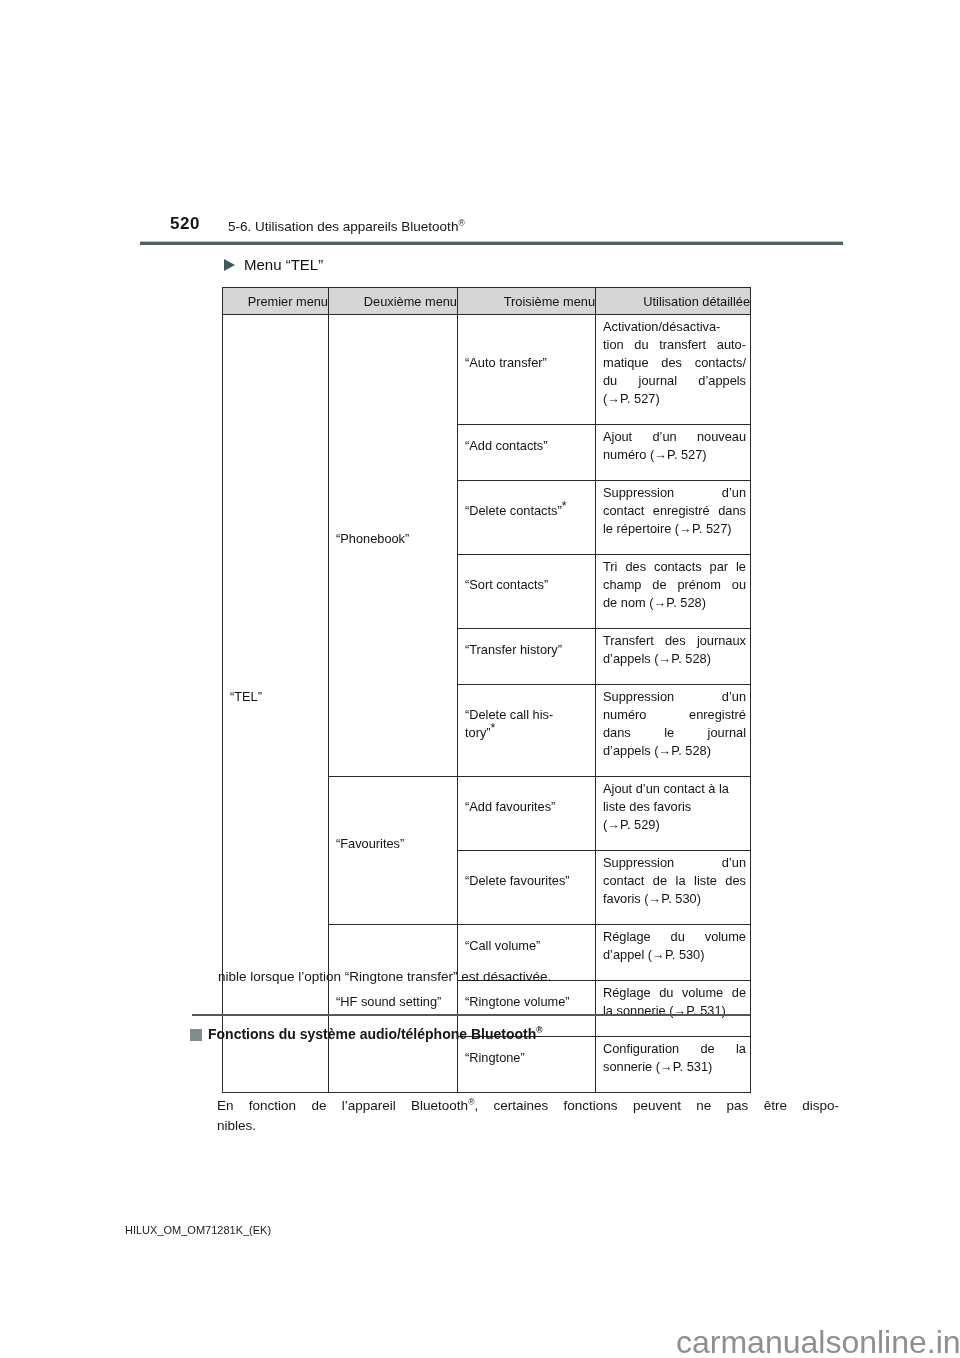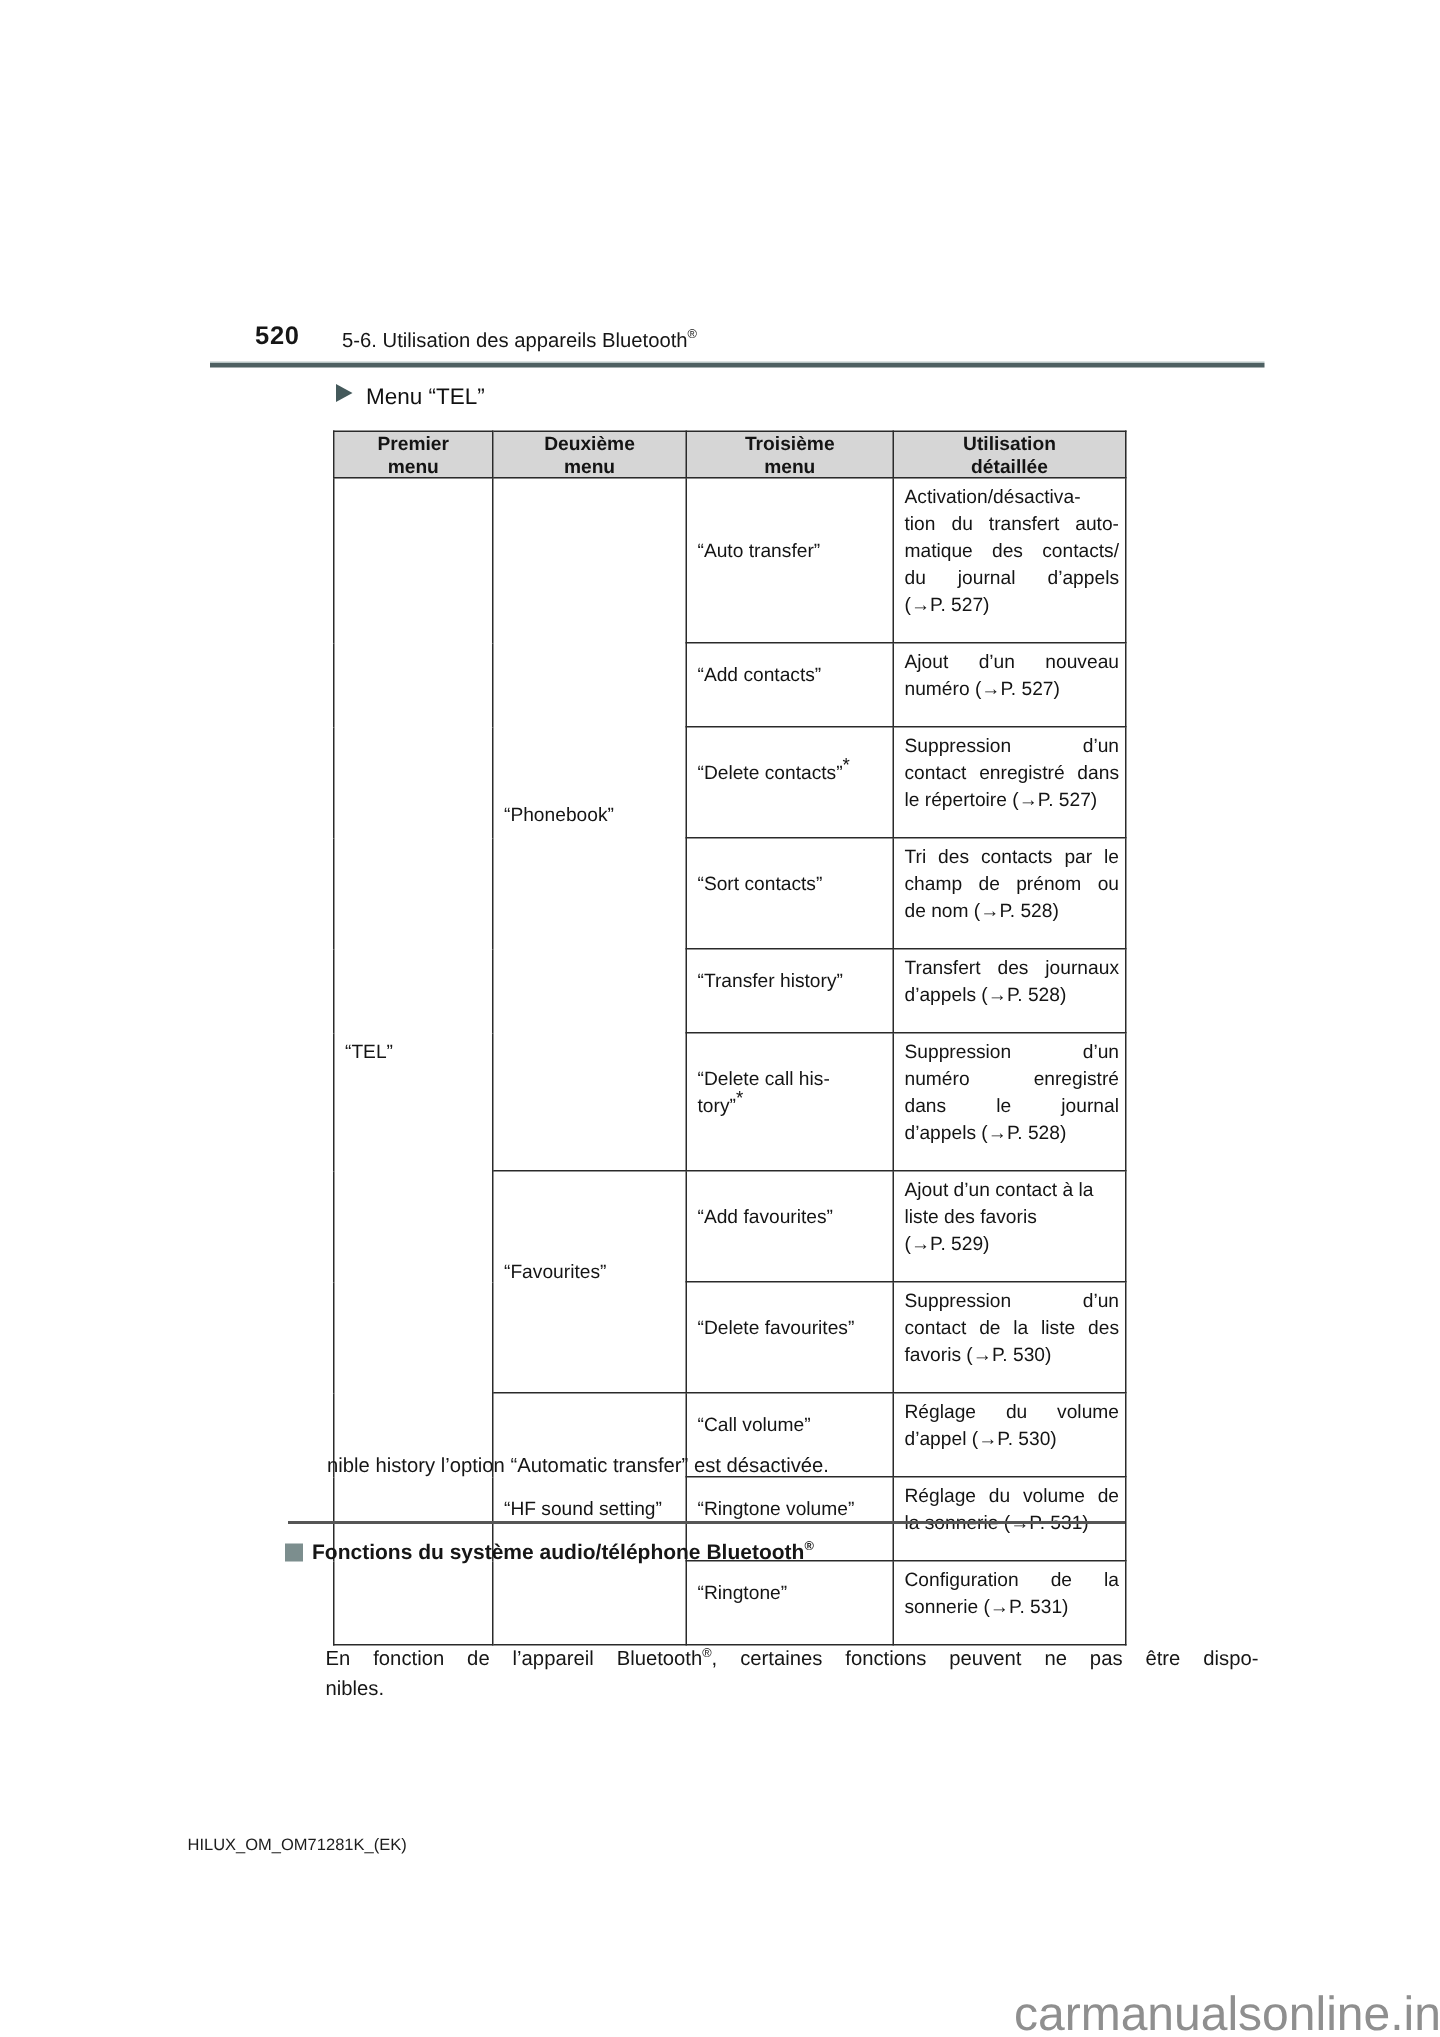--- a/index.html
+++ b/index.html
@@ -8,28 +8,28 @@
     font-family:"Liberation Sans","DejaVu Sans",sans-serif;color:#161616;
     overflow:hidden;
   }
   
   .page-number{position:absolute;left:170px;top:214px;font-size:17px;font-weight:bold;letter-spacing:.5px;}
   .section-title{position:absolute;left:228px;top:219px;font-size:13.5px;}
   sup.reg{font-size:8.5px;vertical-align:super;line-height:0;}
   .top-rule{position:absolute;left:140px;top:241px;width:703px;height:4px;
     background:linear-gradient(to bottom,#b7c4c4 30%,#4e6062 30%);}
   
-  .menu-row{position:absolute;left:224px;top:256px;display:flex;align-items:flex-start;}
+  .menu-row{position:absolute;left:224px;top:256px;display:flex;align-items:center;}
   .tri{width:0;height:0;border-left:11px solid #44595b;border-top:6.5px solid transparent;border-bottom:6.5px solid transparent;margin-right:9px;}
   .menu-heading{font-size:15px;color:#111;}
   
   table.tel{position:absolute;left:222px;top:287px;border-collapse:collapse;table-layout:fixed;width:528px;}
   table.tel th{
-    background:#d6d6d6;border:1px solid #2a2a2a;font-weight:bold;font-size:12.8px;
-    text-align:center;height:26px;padding:0 20px;color:#141414;
+    background:#d6d6d6;border:1px solid #2a2a2a;font-weight:normal;font-size:12.8px;
+    text-align:right;height:26px;padding:0 0;color:#141414;
   }
   table.tel td{
     border:1px solid #2a2a2a;font-size:12.8px;line-height:18px;vertical-align:middle;
     padding:3px 4px 16px 7px;color:#141414;
   }
   td.pl, span.lines{white-space:pre-line;}
   .jl{text-align:justify;text-align-last:justify;}
   sup.star{font-size:12.5px;vertical-align:super;line-height:0;}
   
   .footnote{position:absolute;left:202px;top:968px;width:618px;font-size:13.5px;line-height:17px;}
@@ -160,21 +160,21 @@
       <td class="pl">“Ringtone”</td>
       <td>
           <div class="jl">Configuration de la</div>
           <div>sonnerie (→P. 531)</div>
         </td>
     </tr>
   </tbody>
 </table>
 
 <div class="footnote">
-  <div class="fn-l2">nible history l’option “Automatic transfer” est désactivée.</div>
+  <div class="fn-l2">nible lorsque l’option “Ringtone transfer” est désactivée.</div>
 </div>
 
 <div class="separator"></div>
 
 <div class="sq-bullet"></div>
 <div class="info-heading"><span>Fonctions du système audio/téléphone Bluetooth</span><sup class="reg">®</sup></div>
 <div class="info-body">
   <div class="ib-l1"><span>En fonction de l’appareil Bluetooth</span><sup class="reg">®</sup><span>, certaines fonctions peuvent ne pas être dispo-</span></div>
   <div>nibles.</div>
 </div>

